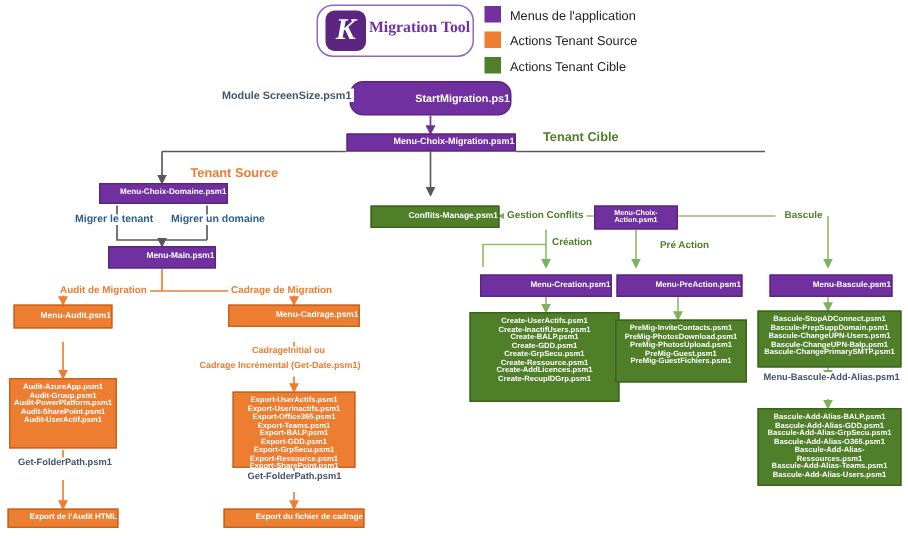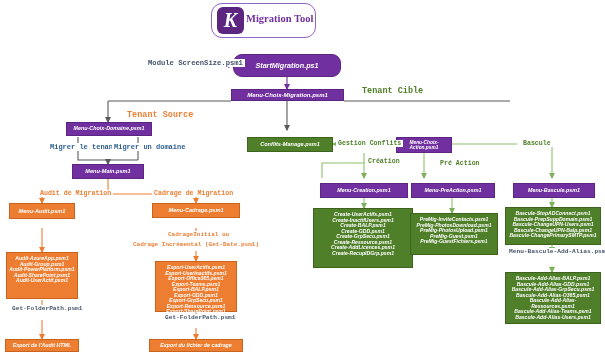--- a/index.html
+++ b/index.html
@@ -14,46 +14,44 @@
   svg.wires{position:absolute;left:0;top:0;width:605px;height:357px;pointer-events:none;}
 
   .node{
     position:absolute;
     box-sizing:border-box;
     text-align:center;
     color:#ffffff;
     font-weight:bold;
     line-height:1.08;
     display:flex;
-    align-items:center;
+    align-items:flex-end;
     justify-content:center;
     flex-direction:column;
     border:1px solid rgba(0,0,0,.35);
     z-index:3;
-    font-style:italic;
   }
   .purple{background:#7030A0;border-color:#5b2580;}
   .orange{background:#ED7D31;border-color:#c9641f;}
   .green{background:#4F7F28;border-color:#3d631f;}
   .rounded{border-radius:9px;}
 
   .listnode{
     display:block;
     padding:3px 2px;
     white-space:pre-line;
   }
 
   .lbl{
     position:absolute;
     font-weight:bold;
     background:#ffffff;
     padding:0 2px;
     z-index:4;
     white-space:nowrap;
-    font-family:Liberation Mono, monospace;
   }
   .lbl.orange-t{color:#ED7D31;}
   .lbl.green-t{color:#4F7F28;}
   .lbl.dark-t{color:#44546A;font-weight:bold;}
   .lbl.blue-t{color:#2E5E8E;font-weight:bold;}
 
   
   #legend{position:absolute;left:323px;top:2px;z-index:6;}
   .leg-row{display:flex;align-items:center;height:15px;margin-bottom:2px;}
   .leg-sw{width:11px;height:11px;margin-right:6px;display:inline-block;}
@@ -148,20 +146,34 @@
     </g>
   </svg>
 
   <div id="logo">
     <div class="mark">
       <div class="k">K</div>
     </div>
     <div class="wordmark">Migration Tool</div>
   </div>
 
+  <div id="legend">
+    <div class="leg-row">
+      <span class="leg-sw" style="background:#7030A0"></span>
+      <span class="leg-tx">Menus de l'application</span>
+    </div>
+    <div class="leg-row">
+      <span class="leg-sw" style="background:#ED7D31"></span>
+      <span class="leg-tx">Actions Tenant Source</span>
+    </div>
+    <div class="leg-row">
+      <span class="leg-sw" style="background:#4F7F28"></span>
+      <span class="leg-tx">Actions Tenant Cible</span>
+    </div>
+  </div>
 
   <div class="lbl dark-t" style="left:146px;top:59px;font-size:7.2px;">Module ScreenSize.psm1</div>
 
   <div class="node purple rounded" style="left:233px;top:54px;width:108px;height:23px;font-size:7.2px;">
     <span>StartMigration.ps1</span>
   </div>
 
   <div class="node purple" style="left:231px;top:89px;width:113px;height:12px;font-size:6px;">
     <span>Menu-Choix-Migration.psm1</span>
   </div>

